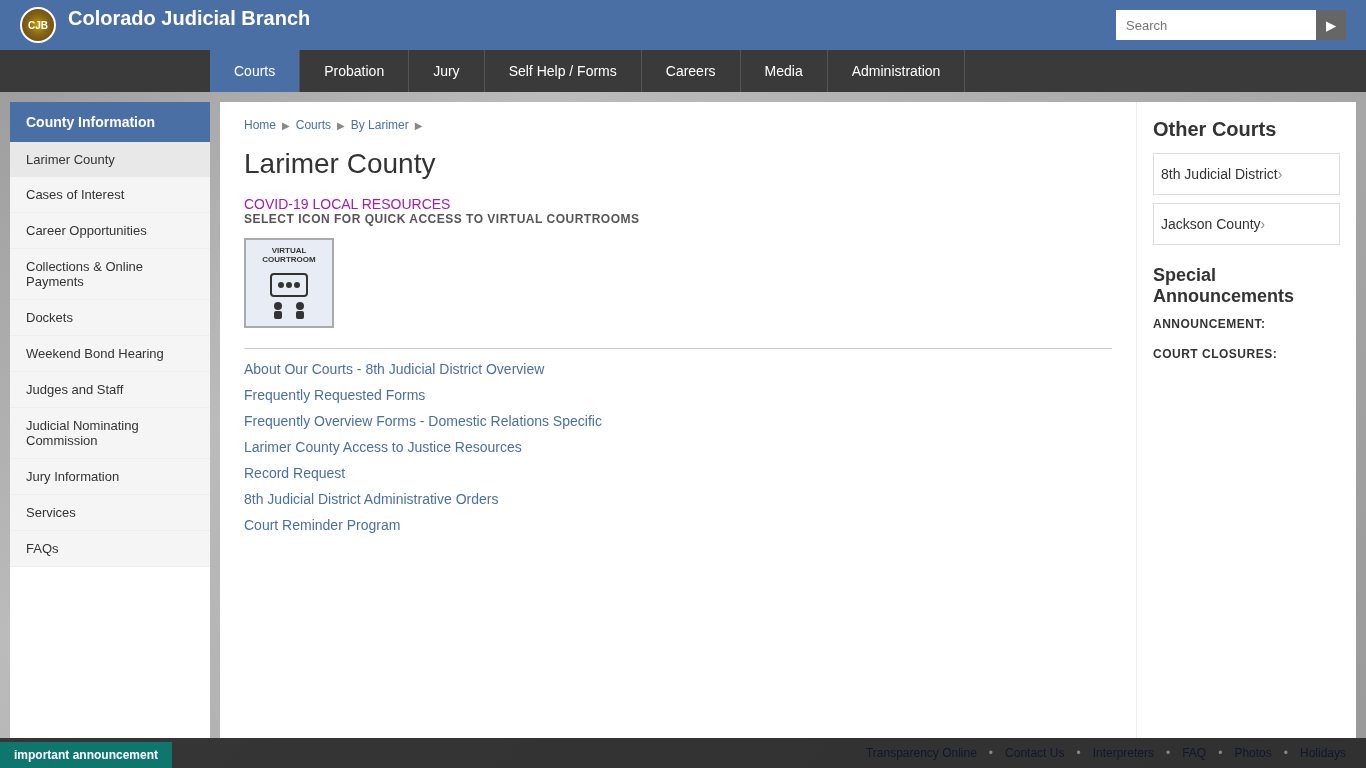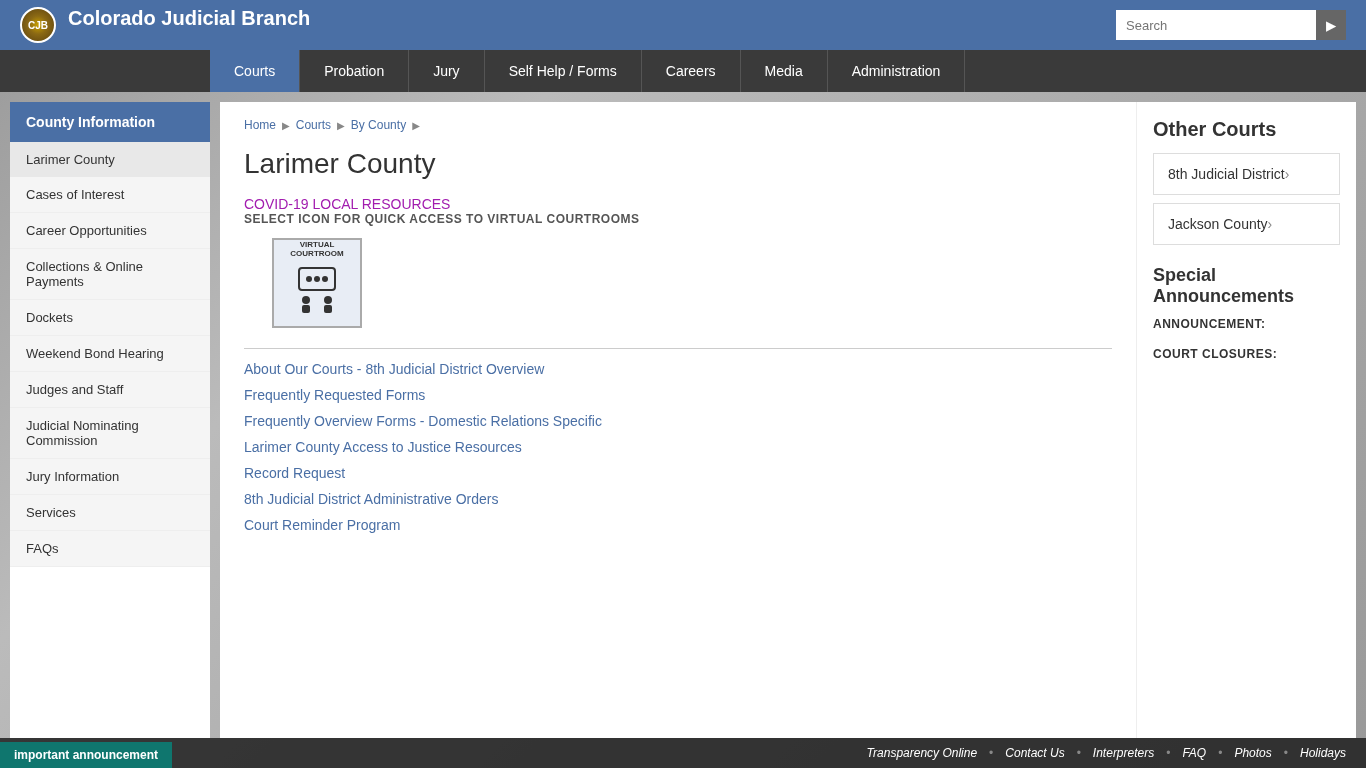--- a/index.html
+++ b/index.html
@@ -126,43 +126,43 @@
       display: block; margin-bottom: 0;
     }
 
     
     .virtual-section-label {
       font-size: 12px; font-weight: bold; color: #555; letter-spacing: 0.5px;
       margin-bottom: 12px;
     }
     .virtual-icon-box {
       width: 90px; height: 90px; border: 2px solid #aaa;
-      background: #e8edf5; display: flex; align-items: center; 
-      cursor: pointer; margin-bottom: 20px; flex-direction: column; margin-left: 28px;
+      background: #e8edf5; display: flex; align-items: center; justify-content: center;
+      cursor: pointer; margin-bottom: 20px; flex-direction: column;
     }
     .virtual-icon-box .vc-label {
       font-size: 8px; color: #333; font-weight: bold; text-align: center;
       margin-bottom: 4px;
     }
 
     .divider { border: none; border-top: 1px solid #ccc; margin: 8px 0 12px 0; }
 
     
     .links-list { display: flex; flex-direction: column; gap: 10px; }
     .content-link {
       color: #4a6fa5; font-size: 14px; text-decoration: none;
     }
 
     
     .other-courts-title {
       font-size: 20px; font-weight: bold; color: #333; margin-bottom: 12px;
     }
     .court-link-item {
       display: flex; align-items: center; 
-      padding: 12px 14px; border: 1px solid #ddd; margin-bottom: 8px;
+      padding: 12px 7px; border: 1px solid #ddd; margin-bottom: 8px;
       cursor: pointer; font-size: 14px; color: #333; background: #fff;
     }
     .court-chevron { color: #888; }
 
     .announcements-title {
       font-size: 18px; font-weight: bold; color: #333; margin: 20px 0 10px 0;
     }
     .announcement-label {
       font-size: 12px; font-weight: bold; color: #333; letter-spacing: 0.5px;
       margin-bottom: 8px;
@@ -174,21 +174,21 @@
 
     
     .footer-bar {
       position: relative; z-index: 10;
       background: rgba(30,30,30,0.85);
       height: 30px;
       display: flex; align-items: center; justify-content: flex-end;
       padding: 0 20px; gap: 12px;
       color: #ddd; font-size: 12px;
     }
-    .footer-link { color: #ffffff; text-decoration: none; cursor: pointer; font-style: italic; }
+    .footer-link { color: #0f172a; text-decoration: none; cursor: pointer; }
     .footer-sep { color: #888; }
 
     
     .important-bar {
       position: absolute; bottom: 0; left: 0;
       background: #0f766e; color: #fff;
       padding: 6px 14px; font-size: 12px; font-weight: bold;
       z-index: 20; cursor: pointer;
     }
   </style>
@@ -239,21 +239,21 @@
 
   <div class="content-wrapper">
 
     <div class="main-content">
 
       <div class="breadcrumb">
         <a>Home</a>
         <span class="breadcrumb-sep">▶</span>
         <a>Courts</a>
         <span class="breadcrumb-sep">▶</span>
-        <a>By County</a>
+        <a>By Larimer</a>
         <span class="breadcrumb-sep">▶</span>
       </div>
 
       <h1 class="page-title">Larimer County</h1>
 
       <a class="covid-link">COVID-19 LOCAL RESOURCES</a>
 
       <div class="virtual-section-label">SELECT ICON FOR QUICK ACCESS TO VIRTUAL COURTROOMS</div>
       <div class="virtual-icon-box">
         <div class="vc-label">VIRTUAL COURTROOM</div>

